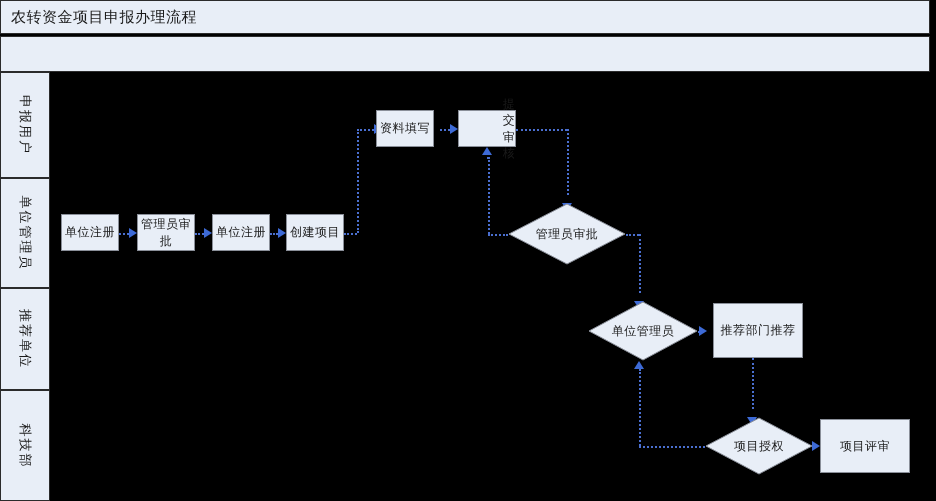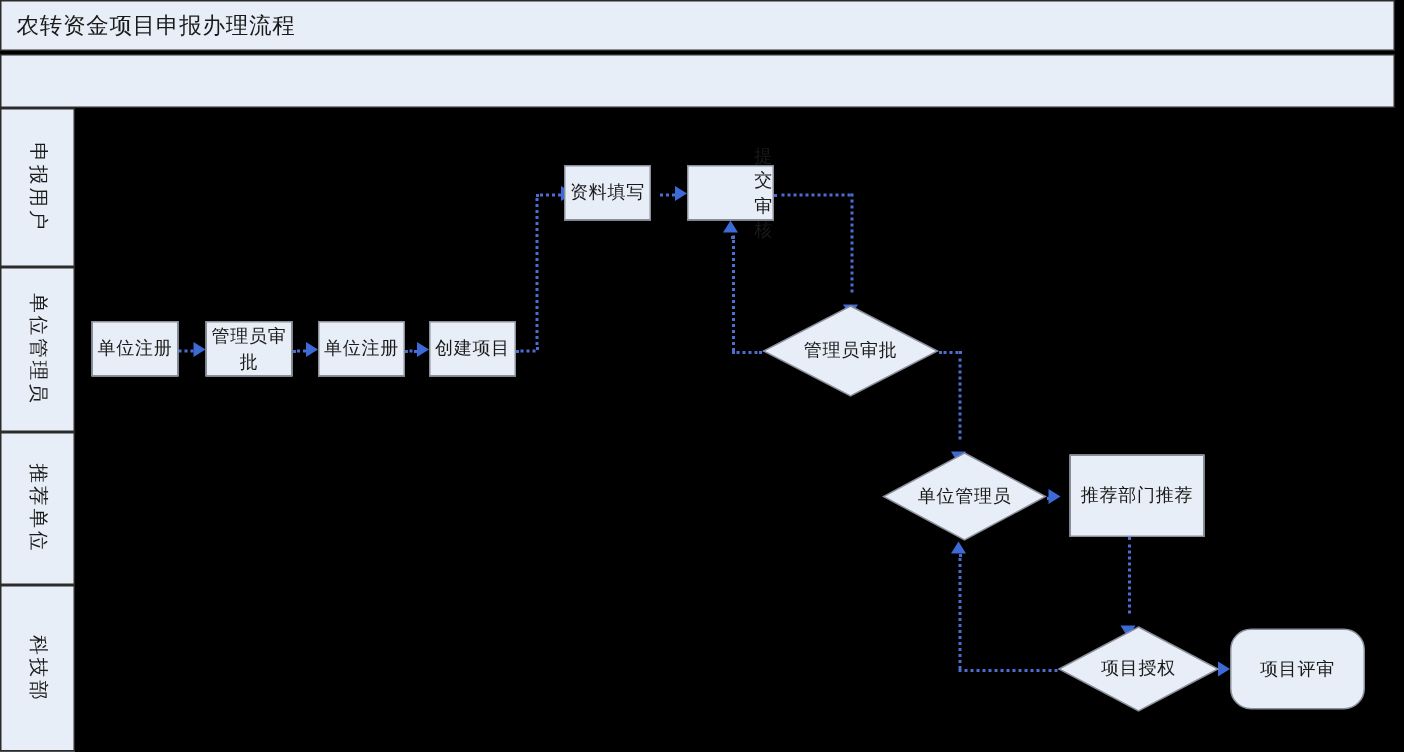--- a/index.html
+++ b/index.html
@@ -130,18 +130,18 @@
       </div>
       <div class="node" style="left: 685px; top: 303px; width: 90px; height: 55px; margin-left: 28px;">
         <span>推荐部门推荐</span>
       </div>
       <div class="diamond" style="left: 705px; top: 417px; width: 108px; height: 58px;">
         <svg width="108" height="58">
           <polygon points="54,1 107,29 54,57 1,29" fill="#e8eef7" stroke="#8a8f99" stroke-width="1"></polygon>
         </svg>
         <span>项目授权</span>
       </div>
-      <div class="node" style="left: 820px; top: 419px; width: 90px; height: 54px; border-radius: 14px;">
+      <div class="node" style="left: 820px; top: 419px; width: 90px; height: 54px;">
         <span>项目评审</span>
       </div>
     </div>
 
 </div>
 
 </body></html>

